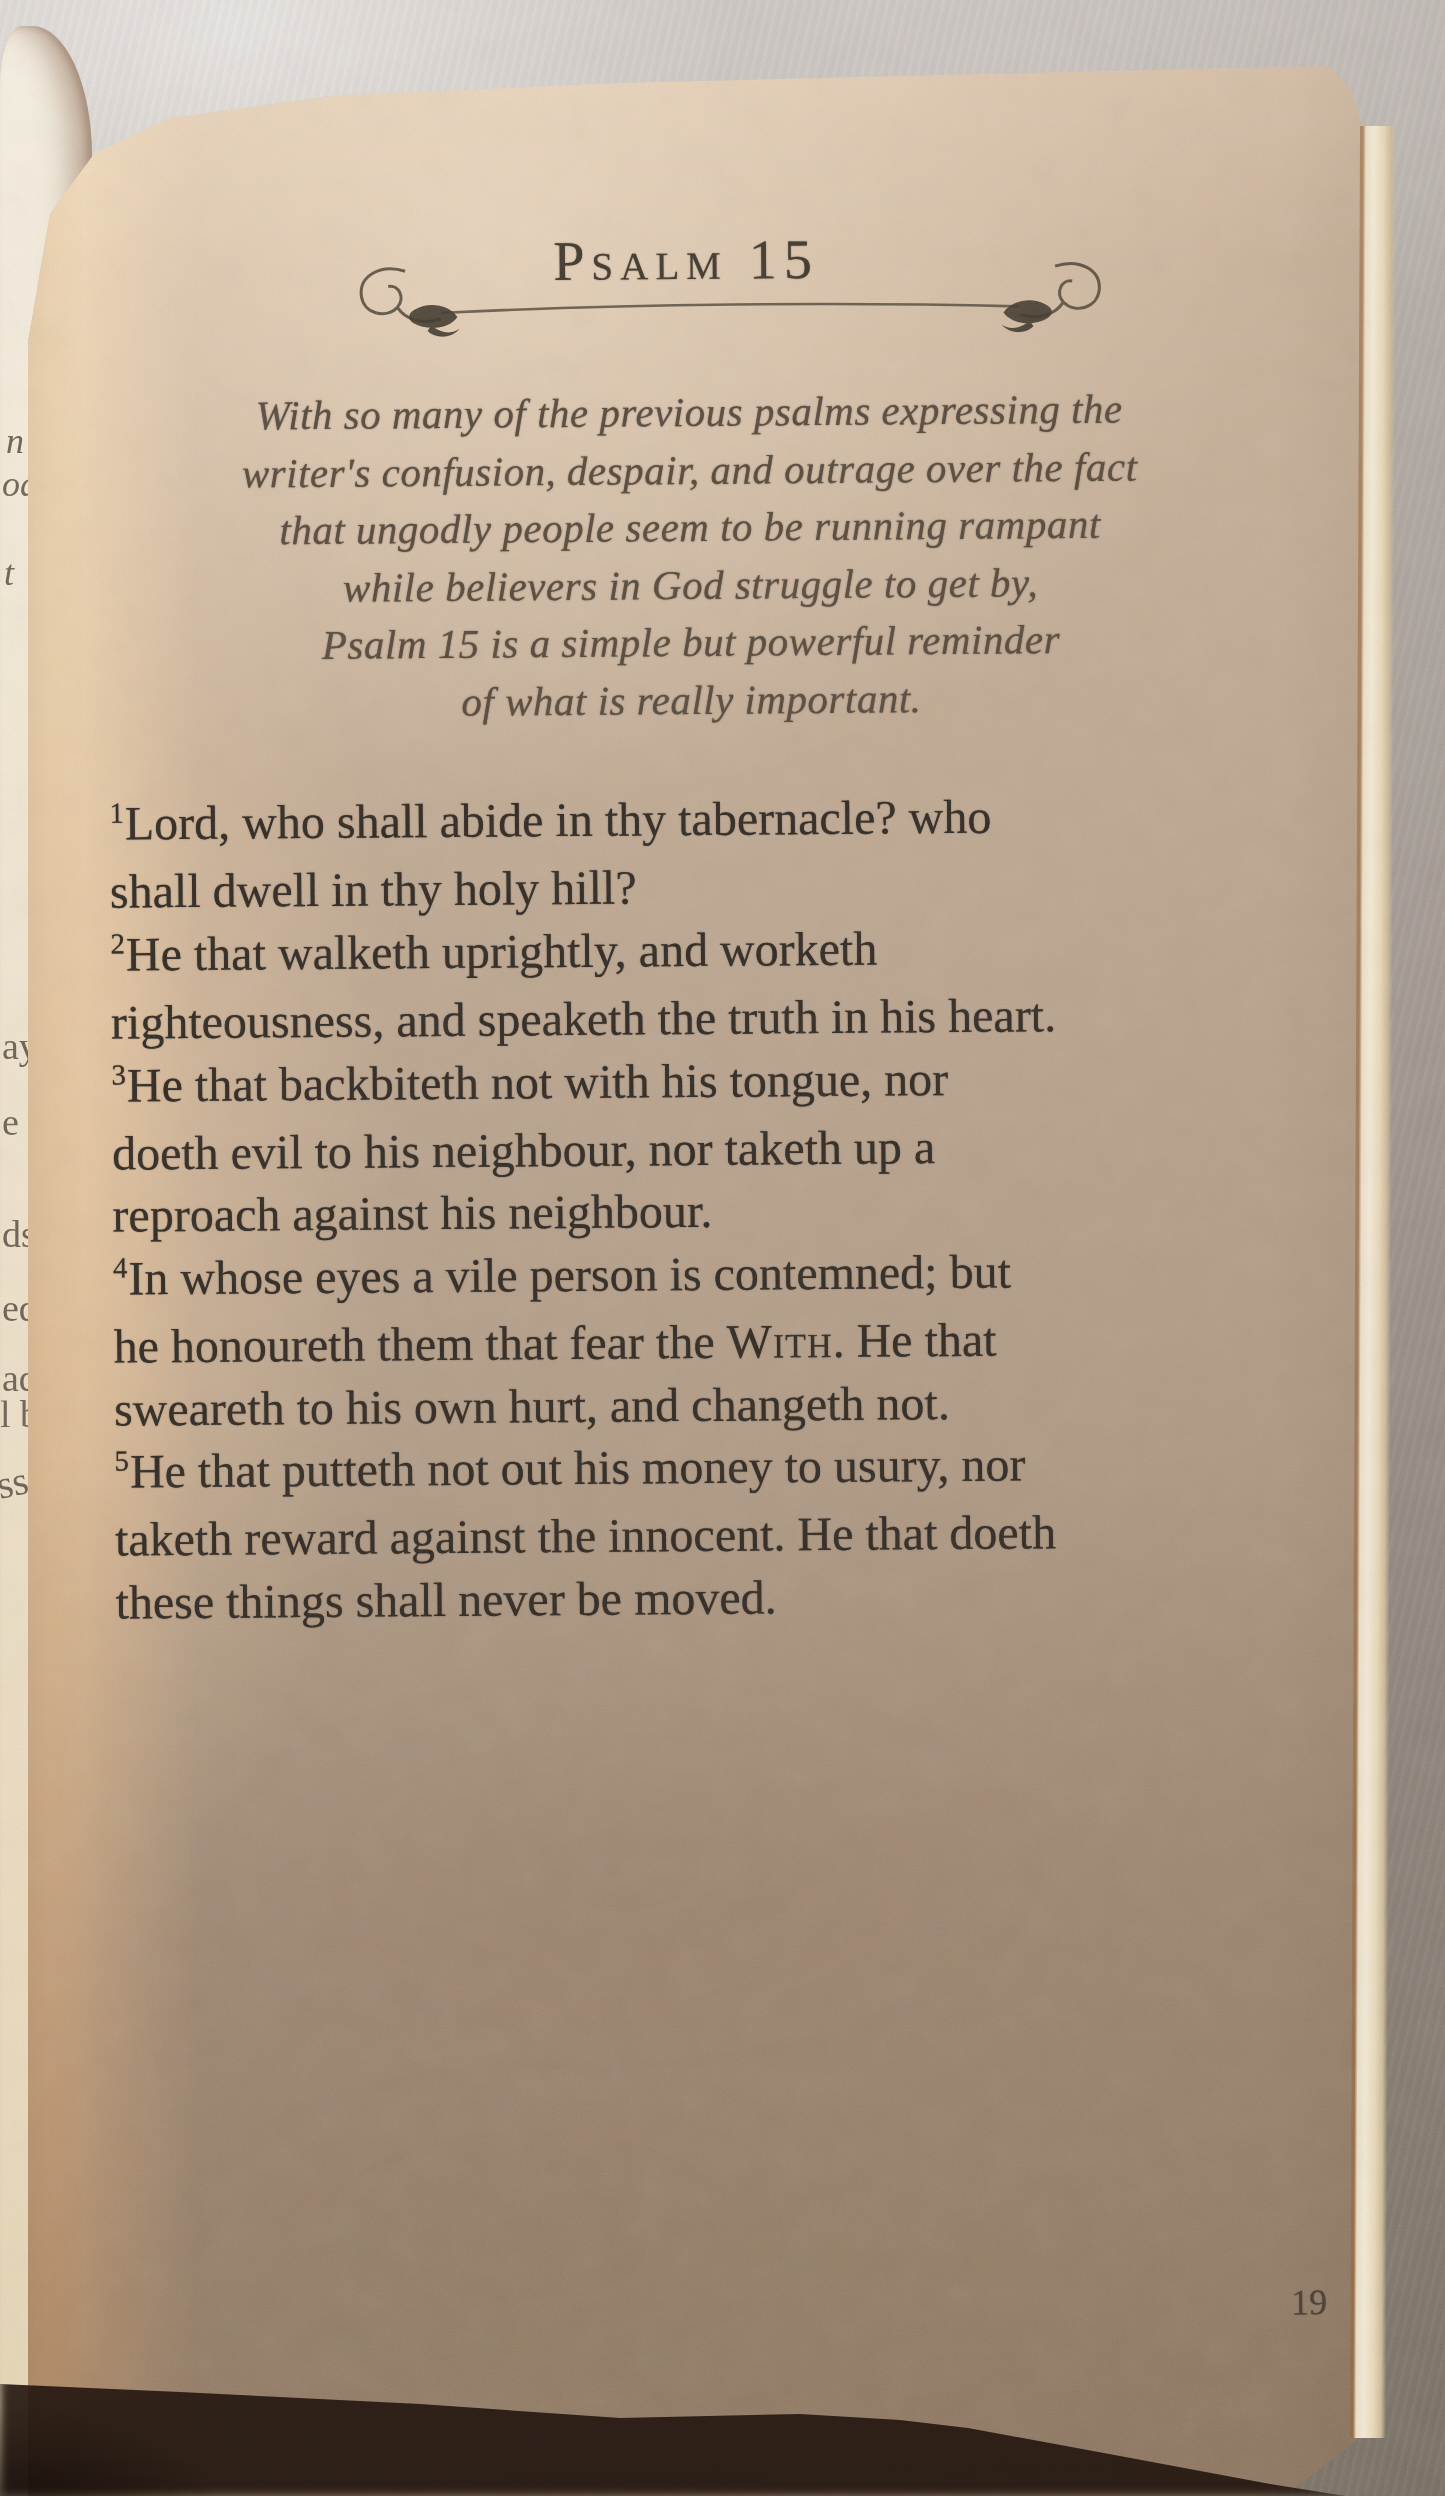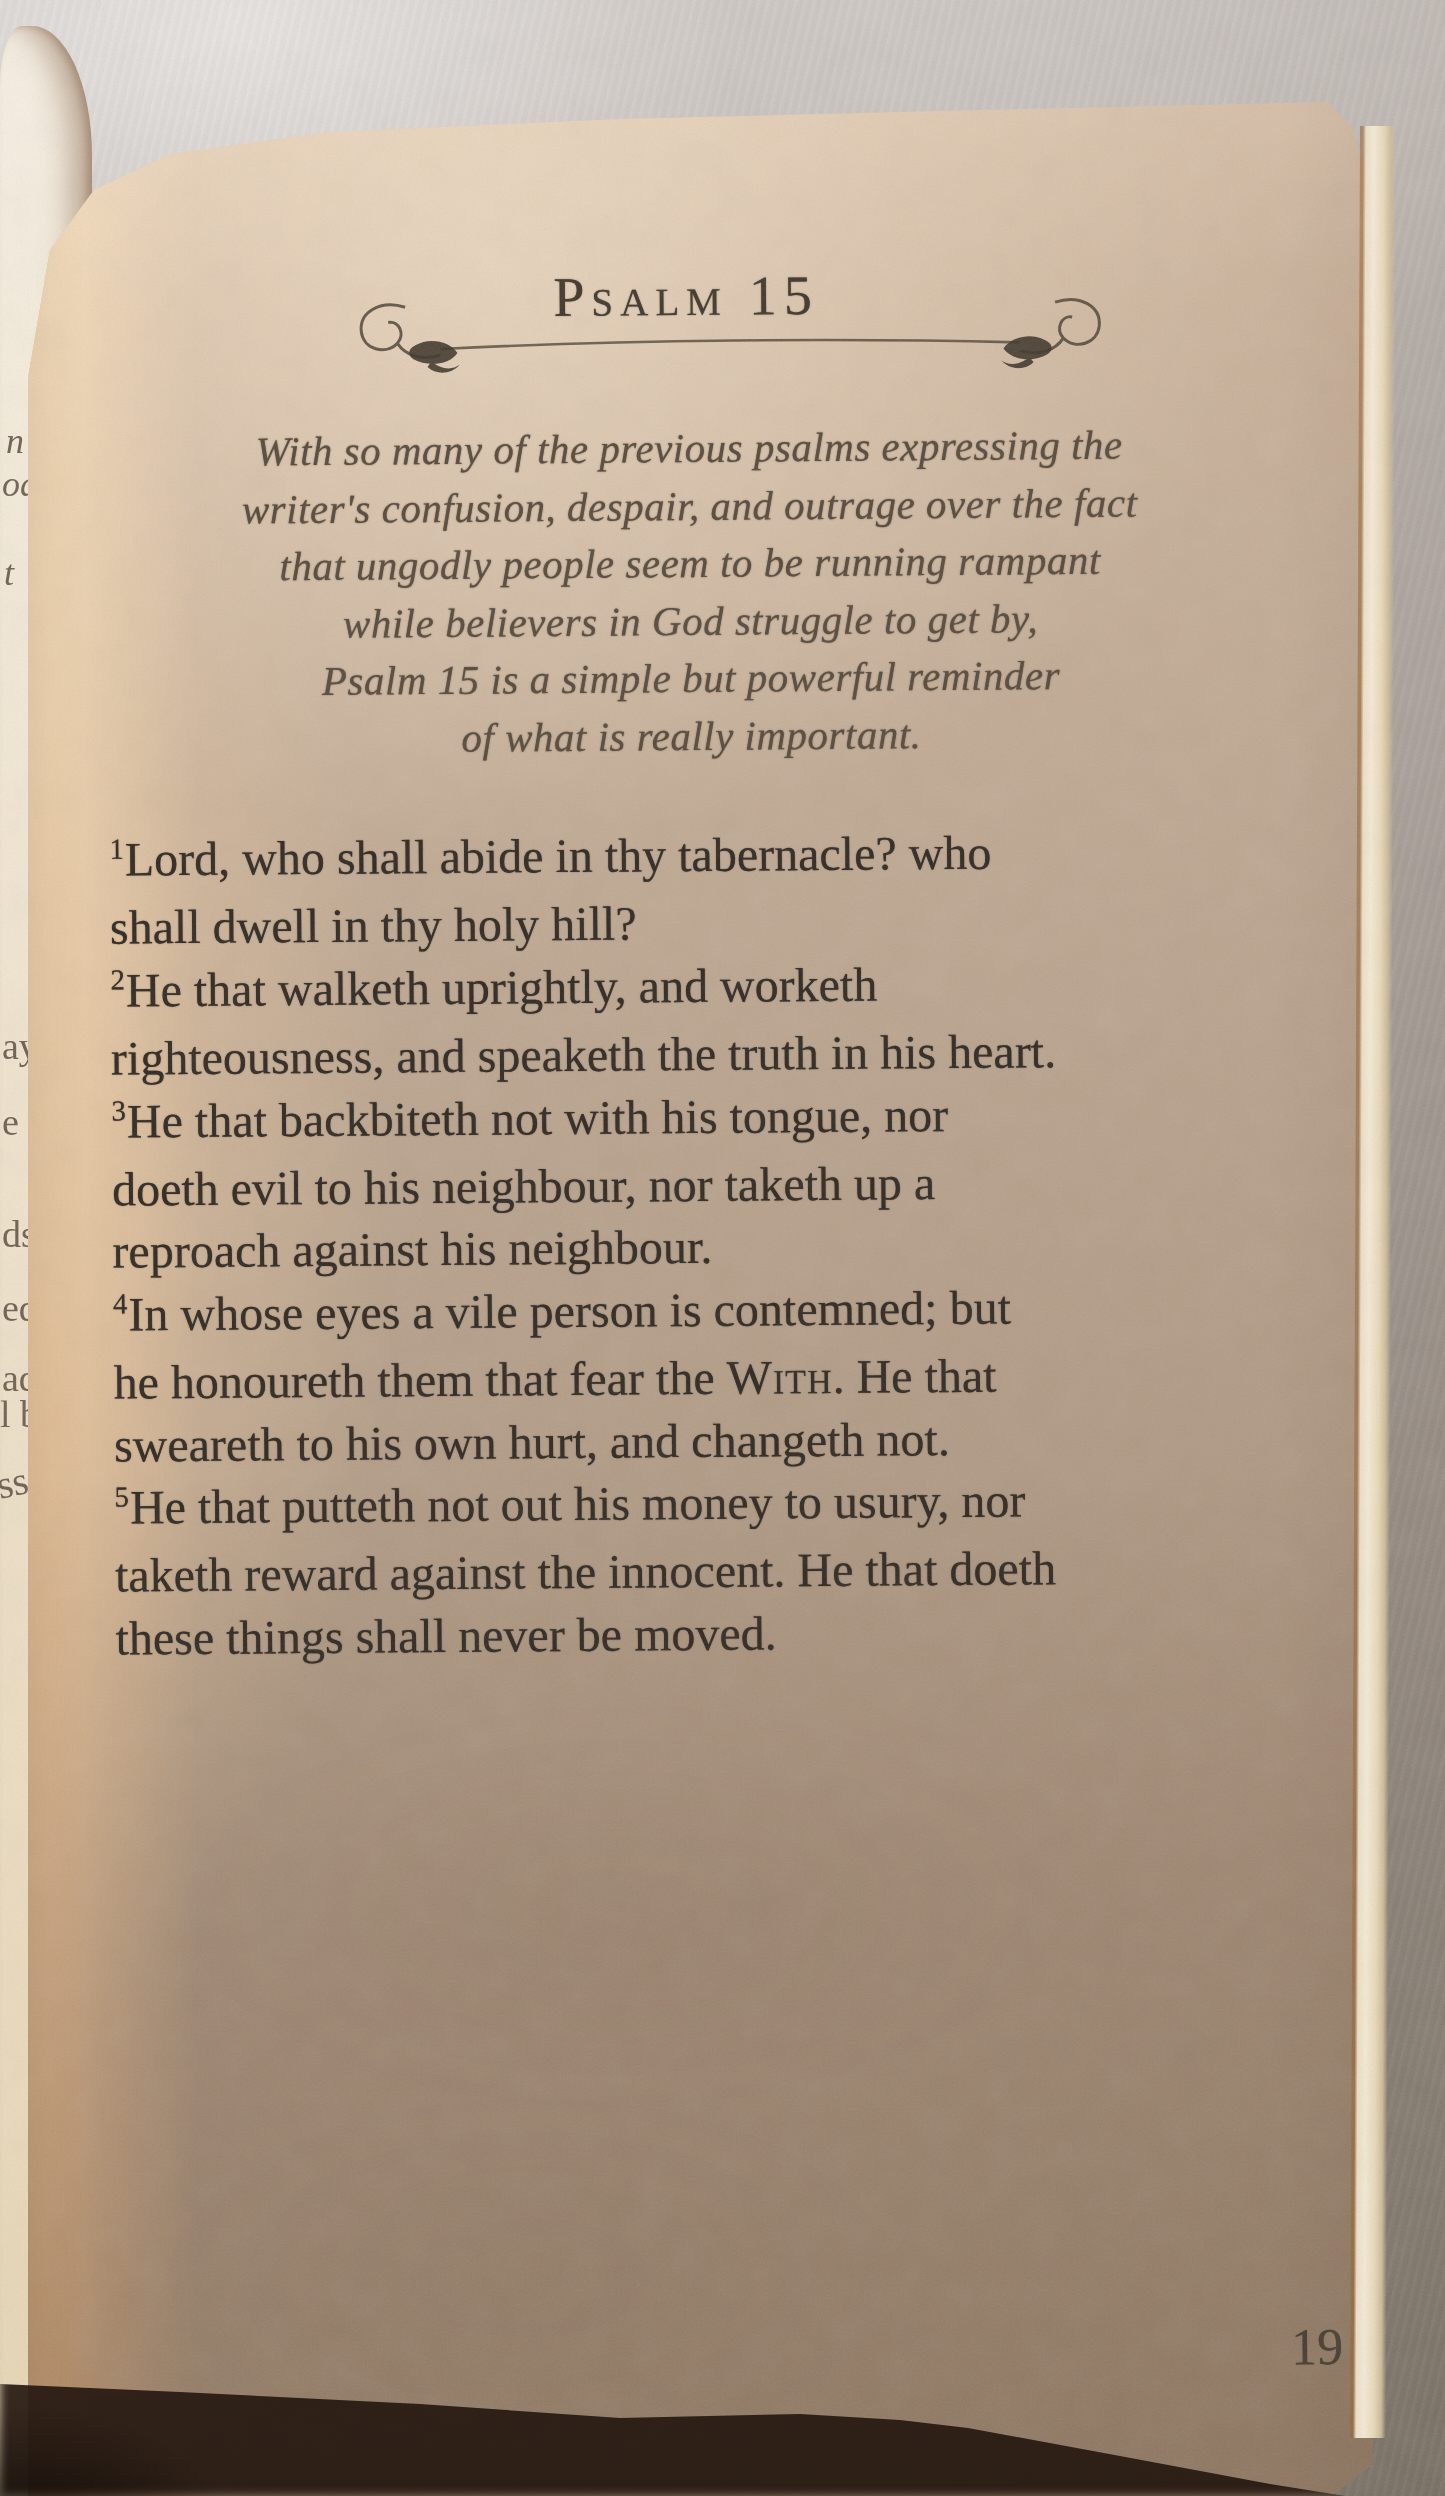--- a/index.html
+++ b/index.html
@@ -27,21 +27,20 @@
   .frag-roman{font-style:normal;}
   .frag-italic{font-style:italic;}
   
   .main-page{
     position:absolute;inset:0;
     clip-path:polygon(28px 342px,50px 214px,94px 154px,170px 118px,330px 96px,620px 83px,980px 74px,1328px 66px,1352px 90px,1366px 140px,1371px 700px,1369px 1400px,1375px 2100px,1373px 2428px,1292px 2490px,1248px 2496px,28px 2496px);
     background:
       radial-gradient(ellipse 540px 1200px at 20px 1150px, rgba(255,216,172,0.50), rgba(255,216,172,0) 70%),
       radial-gradient(ellipse 1200px 860px at 480px 240px, rgba(255,238,214,0.52), rgba(255,238,214,0) 66%),
       linear-gradient(168deg,#e4caae 0%,#cfb69e 12%,#c4ad96 28%,#b9a38d 44%,#af9983 60%,#a78f79 74%,#a28b74 86%,#9b836c 100%);
-    margin-top: 36px;
   }
   .gutter-glow{
     position:absolute;left:24px;top:96px;width:175px;height:2400px;
     background:linear-gradient(180deg,#f8e0bd 0%,#f2d6b0 25%,#e8c59b 52%,#d9b188 78%,#c79a6e 100%);
     -webkit-mask-image:linear-gradient(90deg,#000 14%,rgba(0,0,0,0.55) 45%,transparent 100%);
     mask-image:linear-gradient(90deg,#000 14%,rgba(0,0,0,0.55) 45%,transparent 100%);
   }
   .page-lighting{
     position:absolute;inset:0;
     background:
@@ -63,21 +62,21 @@
     text-shadow:0 0 1.6px rgba(85,72,58,0.85);letter-spacing:0.5px;
   }
   .verses{
     position:absolute;left:112px;top:788px;width:1250px;
     font-size:48px;line-height:62.4px;color:#2e2720;
     text-shadow:0 0 1.2px rgba(46,39,32,0.8);
   }
   .vline{white-space:nowrap;}
   .sup{font-size:29px;position:relative;top:-17px;margin-right:1px;}
   .smallcaps{font-variant:small-caps;letter-spacing:1px;}
-  .page-number{position:absolute;left:1282px;top:2286px;font-size:52px;color:#453b2f;text-shadow:0 0 1px rgba(69,59,47,0.8);}
+  .page-number{position:absolute;left:1282px;top:2286px;font-size:36px;color:#453b2f;text-shadow:0 0 1px rgba(69,59,47,0.8);}
   .ghost{position:absolute;border-radius:50%;filter:blur(9px);}
   
   .fore-edge{
     position:absolute;left:1355px;top:126px;width:36px;height:2312px;transform:rotate(0.25deg);
     background:linear-gradient(90deg, rgba(150,95,45,0.55) 0 3px, #ecdfc6 6px, #f4ead6 14px, #e8d8b8 24px, #cdbb98 31px, rgba(120,100,70,0) 36px);
   }
   
   .bottom-shadow{
     position:absolute;inset:0;
     clip-path:polygon(0 2384px,180px 2392px,420px 2404px,620px 2418px,800px 2414px,900px 2420px,968px 2428px,1120px 2456px,1270px 2484px,1345px 2496px,0 2496px);

